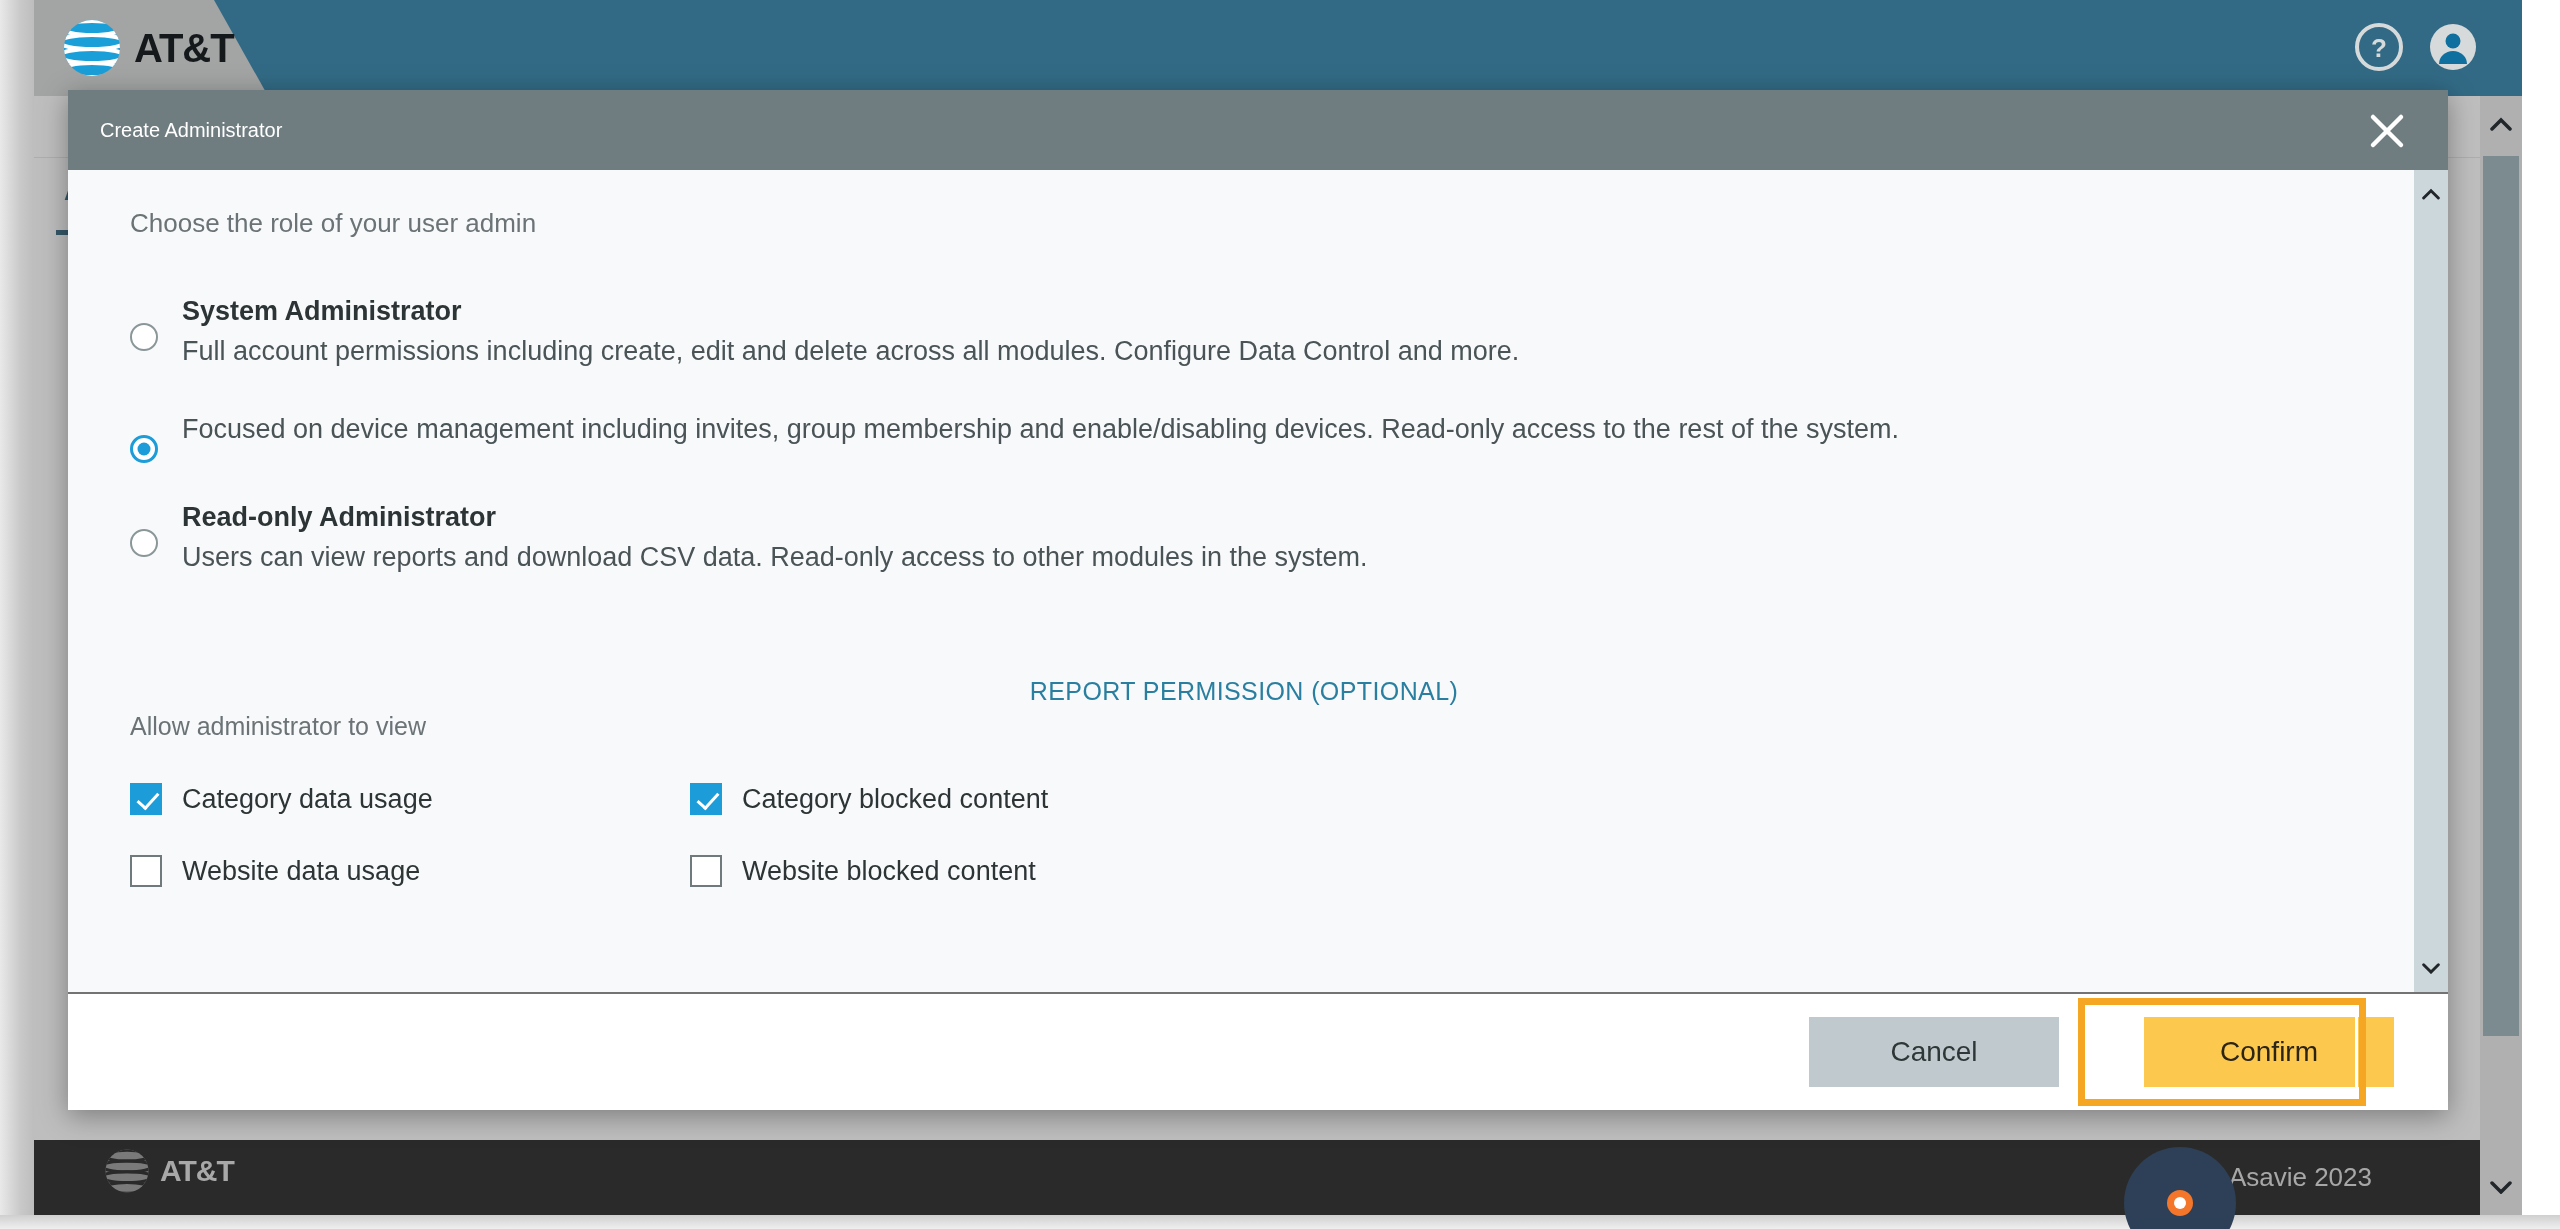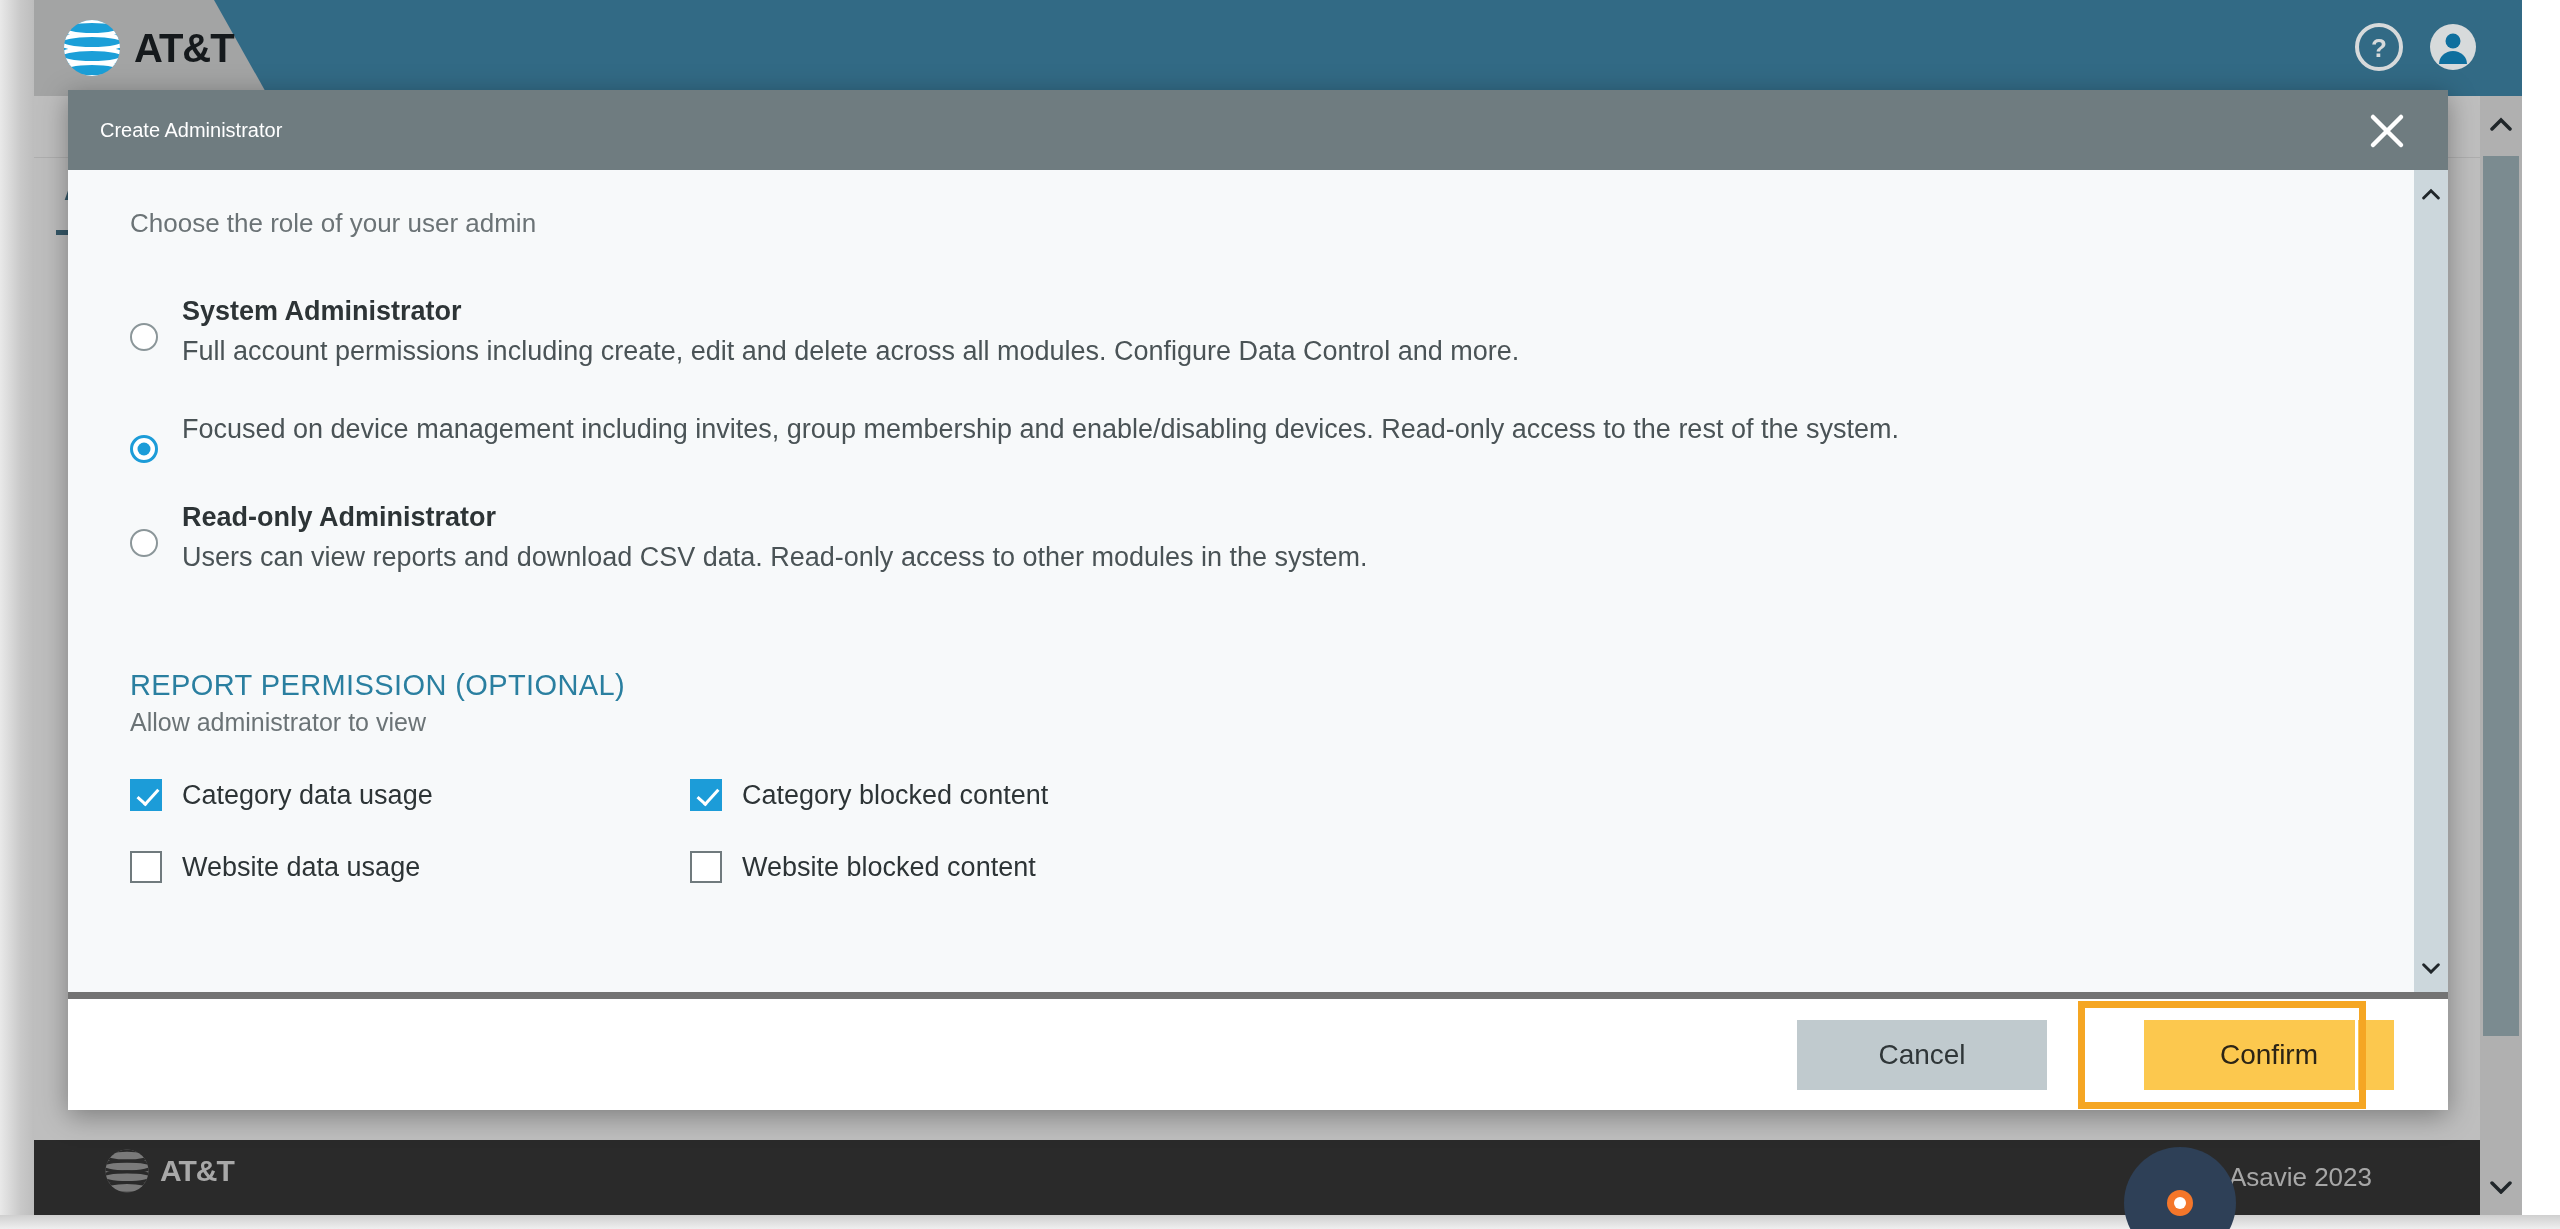--- a/index.html
+++ b/index.html
@@ -111,21 +111,21 @@
   .radio-outer.checked { border-color:#1c9cd8; border-width:3px; }
   .radio-outer.checked:after{
     content:""; position:absolute; left:50%; top:50%; transform:translate(-50%,-50%);
     width:13px;height:13px;border-radius:50%;background:#1c9cd8;
   }
   .opt-text { }
   .opt-title { font-size:27px; font-weight:bold; color:#2d3436; line-height:1.25; }
   .opt-desc { font-size:27px; color:#4a5356; line-height:1.35; margin-top:4px; }
 
   .section-spacer { height:38px; }
-  .section-head { font-size:29px; color:#2a7fa0; letter-spacing:.4px; margin-top:18px; }
+  .section-head { font-size:25px; color:#2a7fa0; letter-spacing:.4px; margin-top:26px;text-align:center; }
   .section-sub { font-size:25px; color:#6b7376; margin-top:6px; margin-bottom:42px; }
 
   .cb-grid { display:grid; grid-template-columns:520px 1fr; row-gap:28px;gap:40px; }
   .cb { display:flex; align-items:center; }
   .cb-box {
     width:32px;height:32px;border:2.5px solid #707a7d;background:#fff;
     flex:0 0 32px; margin-right:20px; position:relative; cursor:pointer;
   }
   .cb-box.checked { background:#1c9cd8; border-color:#1c9cd8; }
   .cb-box.checked:after{
@@ -137,23 +137,23 @@
   
   .modal-scroll {
     position:absolute; right:0; top:0; width:34px; height:100%;
     background:#ccd7dc;
   }
   .modal-scroll .mthumb { position:absolute; left:0; top:56px; width:34px; height:720px; background:#ccd7dc;}
   .ms-arrow { position:absolute; left:0; width:34px;height:48px; display:flex;align-items:center;justify-content:center;}
   .ms-arrow.up{top:0;} .ms-arrow.down{bottom:0;}
 
   .modal-foot {
-    flex:0 0 118px; background:#ffffff; border-top:7px solid #737373;
+    flex:0 0 118px; background:#ffffff; border-top:2px solid #737373;
     display:flex; align-items:center; justify-content:flex-end;
-    padding-right:54px; gap:50px; position:relative;
+    padding-right:54px; gap:38px; position:relative;
   }
   .btn {
     font-size:28px; border:none; cursor:pointer; font-family:"Liberation Sans",sans-serif;
     height:70px; display:flex; align-items:center; justify-content:center;
   }
   .btn-cancel { width:250px; background:#c0cace; color:#2f3638; }
   .btn-confirm { width:250px; background:#fcc84e; color:#2c2415; }
   .confirm-wrap { position:relative;padding-left:47px; }
   .confirm-highlight {
     position:absolute; left:-19px; top:-19px; width:288px; height:108px;

